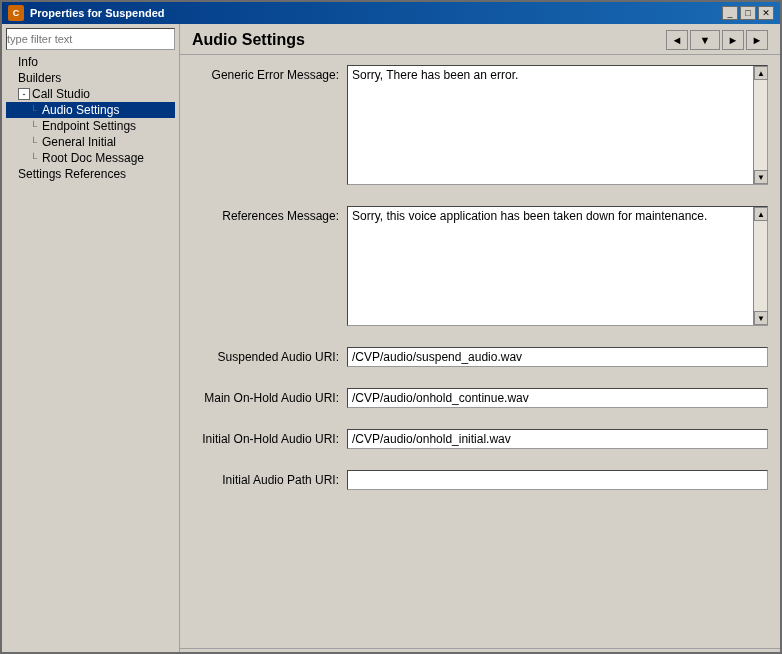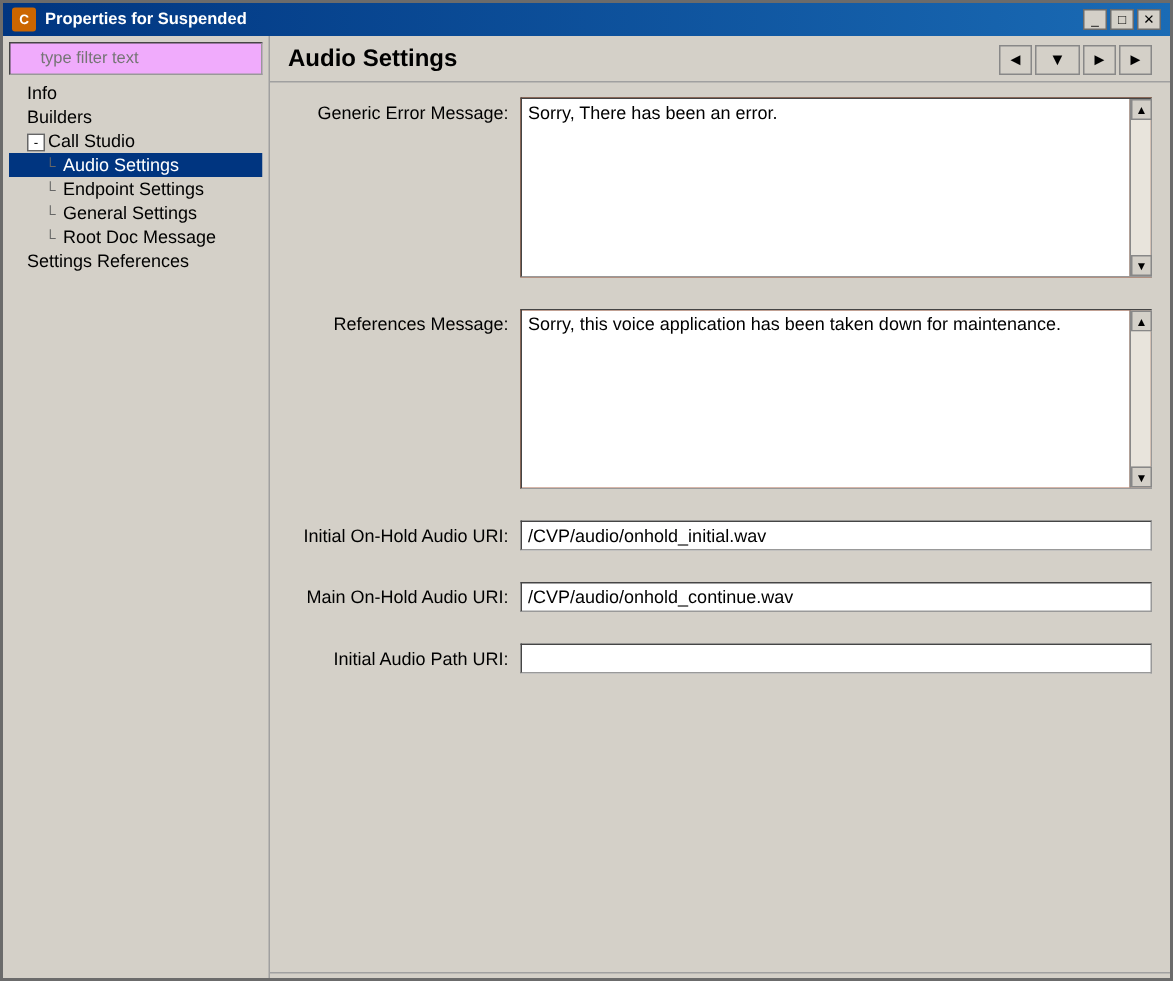--- a/index.html
+++ b/index.html
@@ -89,35 +89,35 @@
       display: flex;
       flex-direction: column;
       flex-shrink: 0;
       padding: 4px;
     }
 
     .filter-input {
       width: 100%;
       height: 22px;
       border: 1px inset #999;
-      background: #f0abfc;
-      padding: 2px 20px;
+      background: #ffffff;
+      padding: 2px 0;
       font-size: 11px;
       color: #666;
       margin-bottom: 4px;
     }
 
     .tree-area {
       flex: 1;
       overflow-y: auto;
     }
 
     .tree-item {
       display: flex;
-      align-items: flex-end;
+      align-items: center;
       padding: 1px 2px;
       cursor: pointer;
       white-space: nowrap;
       font-size: 12px;
       color: #000;
     }
 
     .tree-item.selected {
       background: #003580;
       color: white;
@@ -329,21 +329,21 @@
 
         <div class="tree-item">
           <span style="margin-left:22px;"></span>
           <span class="tree-connector">└</span>
           <span>Endpoint Settings</span>
         </div>
 
         <div class="tree-item">
           <span style="margin-left:22px;"></span>
           <span class="tree-connector">└</span>
-          <span>General Settings</span>
+          <span>General Initial</span>
         </div>
 
         <div class="tree-item">
           <span style="margin-left:22px;"></span>
           <span class="tree-connector">└</span>
           <span>Root Doc Message</span>
         </div>
 
         <div class="tree-item">
           <span class="indent1"></span>
@@ -389,32 +389,38 @@
               <textarea class="text-area-inner" style="">Sorry, this voice application has been taken down for maintenance.</textarea>
               <div class="scrollbar-right">
                 <div class="scrollbar-btn">▲</div>
                 <div class="scrollbar-track"></div>
                 <div class="scrollbar-btn">▼</div>
               </div>
             </div>
           </div>
         </div>
 
+        <div class="form-row">
+          <div class="form-label">Suspended Audio URI:</div>
+          <div class="form-control">
+            <input class="text-input" type="text" value="/CVP/audio/suspend_audio.wav" style="">
+          </div>
+        </div>
+
+        <div class="form-row">
+          <div class="form-label">Main On-Hold Audio URI:</div>
+          <div class="form-control">
+            <input class="text-input" type="text" value="/CVP/audio/onhold_continue.wav" style="">
+          </div>
+        </div>
 
         <div class="form-row">
           <div class="form-label">Initial On-Hold Audio URI:</div>
           <div class="form-control">
             <input class="text-input" type="text" value="/CVP/audio/onhold_initial.wav" style="">
-          </div>
-        </div>
-
-        <div class="form-row">
-          <div class="form-label">Main On-Hold Audio URI:</div>
-          <div class="form-control">
-            <input class="text-input" type="text" value="/CVP/audio/onhold_continue.wav" style="">
           </div>
         </div>
 
         <div class="form-row">
           <div class="form-label">Initial Audio Path URI:</div>
           <div class="form-control">
             <input class="text-input" type="text" value="" style="">
           </div>
         </div>
 

